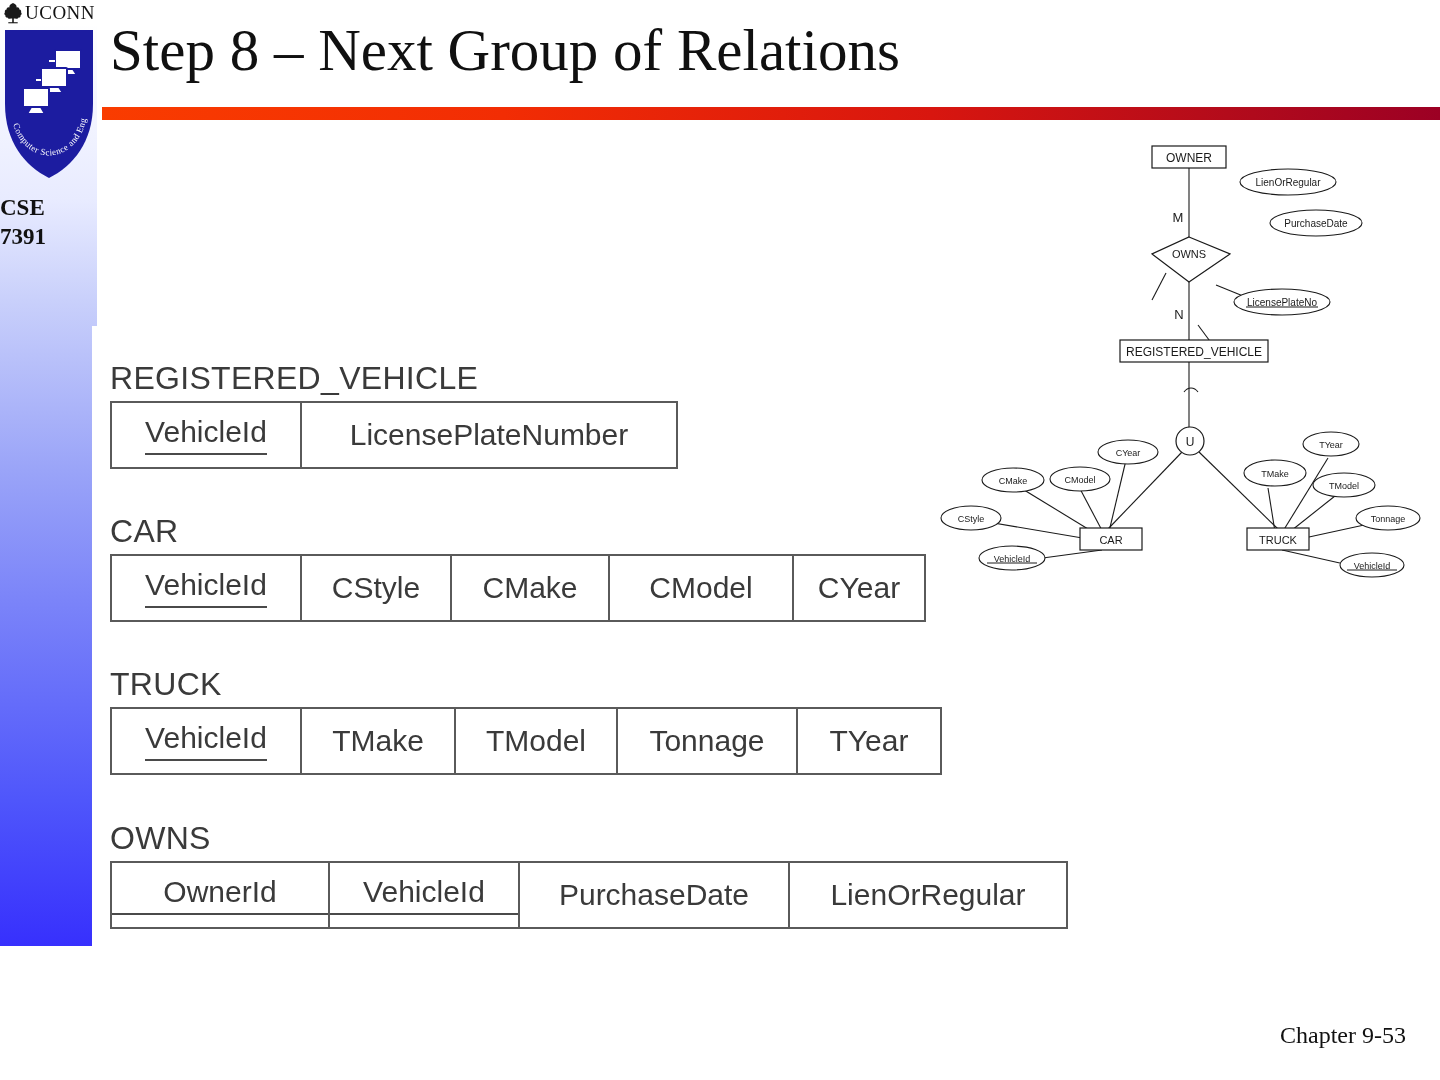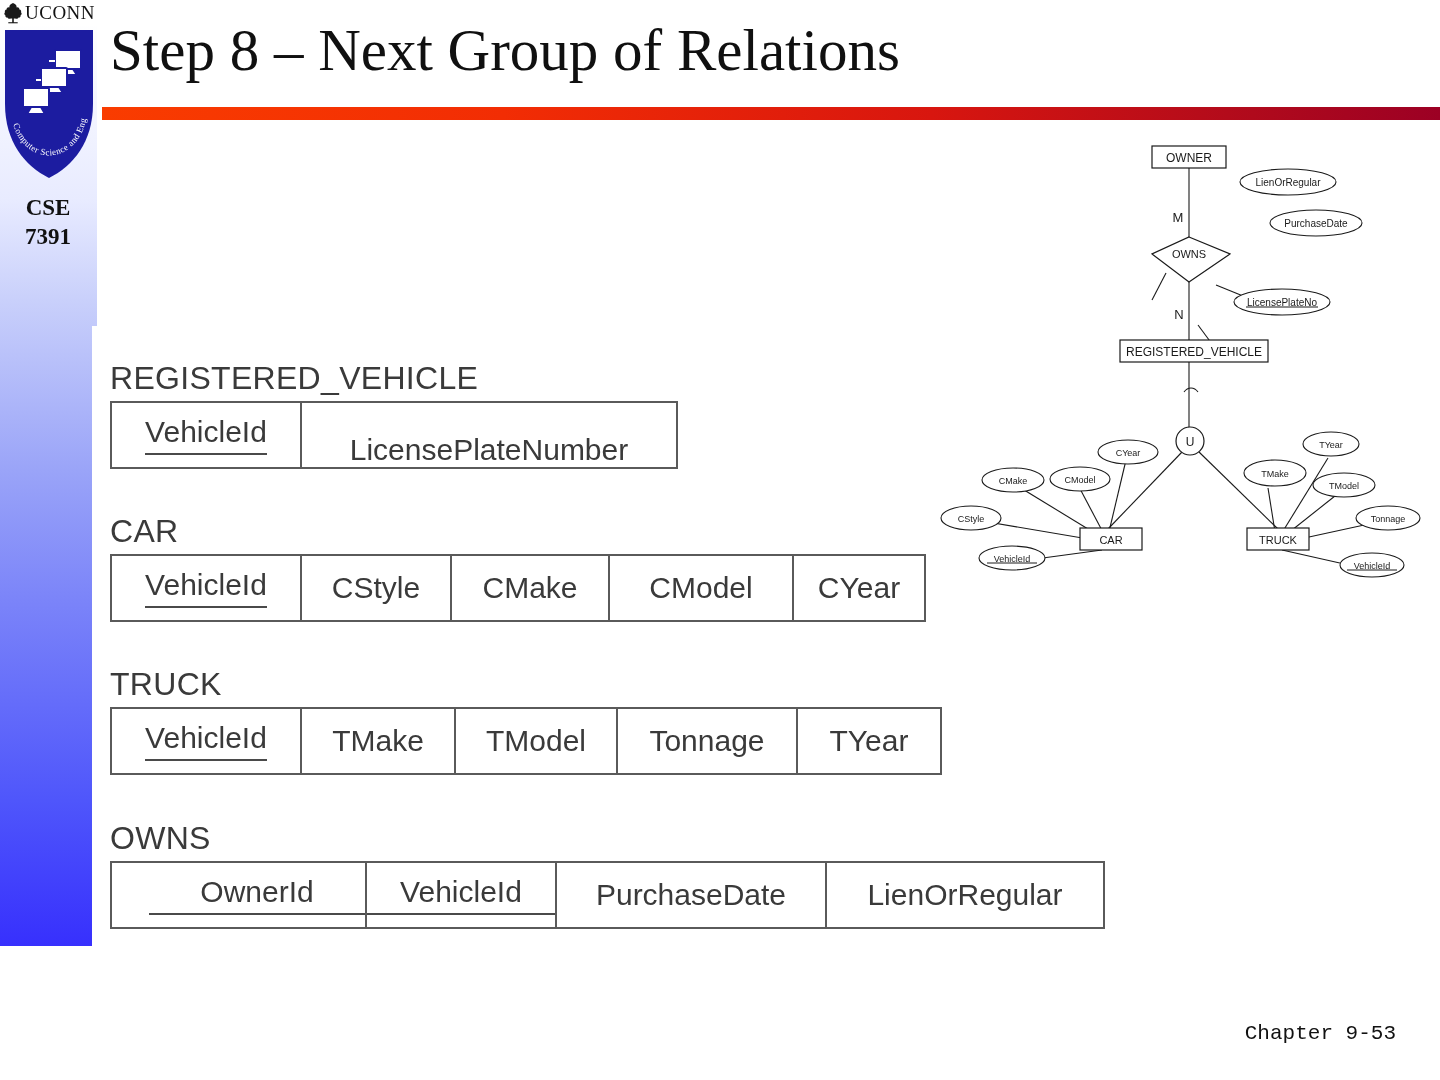--- a/index.html
+++ b/index.html
@@ -33,21 +33,21 @@
     display:flex;align-items:center;
   }
   #uconn-text{
     font-family:"Liberation Serif", serif;
     font-size:19px;color:#111;letter-spacing:.5px;margin-left:2px;text-align:right;
   }
   #uconn-crest{width:20px;height:22px;margin-left:3px;}
   
   #shield-wrap{position:absolute;left:3px;top:28px;width:92px;height:152px;}
   #cse-label{
-    position:absolute;left:0;top:193px;width:96px;text-align:center;
+    position:absolute;left:0;top:193px;width:96px;
     font-family:"Liberation Serif", serif;font-weight:bold;font-size:23px;
     color:#111;line-height:29px;
   }
   
   #title{
     position:absolute;left:110px;top:16px;width:1320px;
     font-family:"Liberation Serif", serif;
     font-size:59px;color:#101010;white-space:nowrap;
   }
   #rule{
@@ -75,22 +75,22 @@
     white-space:nowrap;
   }
   .rel-cell:first-child{border-left:none;}
   .rel-cell.pk > span{border-bottom:2px solid #4a4a4a;padding-bottom:4px;display:inline-block;}
   .rel-cell.pk-joined > span{border-bottom:2px solid #4a4a4a;padding-bottom:4px;display:inline-block;width:100%;text-align:center;}
   
   #er{position:absolute;left:930px;top:130px;width:510px;height:460px;text-align:right;}
   #er svg{display:block;}
   
   #footer{
-    position:absolute;right:44px;top:1022px;
-    font-family:Liberation Mono, monospace;font-size:21px;color:#111;
+    position:absolute;right:34px;top:1022px;
+    font-family:Liberation Serif, serif;font-size:24px;color:#111;
   }
 </style>
 </head>
 <body>
 
 <div id="sidebar">
   <div id="sidebar-lower-block"></div>
 
   <div id="uconn-bar">
     <svg id="uconn-crest" viewBox="0 0 20 22">
@@ -143,21 +143,21 @@
 
 <div id="content-panel"></div>
 
 <div id="relations-host">
     <div class="relation" style="left: 110px; top: 360px;">
       <div class="rel-name">REGISTERED_VEHICLE</div>
       <div class="rel-table">
         <div class="rel-cell pk" style="width: 188px;">
           <span>VehicleId</span>
         </div>
-        <div class="rel-cell" style="width: 374px; align-items: flex-end;">
+        <div class="rel-cell" style="width: 374px;">
           <span>LicensePlateNumber</span>
         </div>
       </div>
     </div>
     <div class="relation" style="left: 110px; top: 513px;">
       <div class="rel-name">CAR</div>
       <div class="rel-table">
         <div class="rel-cell pk" style="width: 188px;">
           <span>VehicleId</span>
         </div>
@@ -191,21 +191,21 @@
           <span>Tonnage</span>
         </div>
         <div class="rel-cell" style="width: 142px;">
           <span>TYear</span>
         </div>
       </div>
     </div>
     <div class="relation" style="left: 110px; top: 820px;">
       <div class="rel-name">OWNS</div>
       <div class="rel-table">
-        <div class="rel-cell pk-joined" style="width: 216px; padding-left: 37px;">
+        <div class="rel-cell pk-joined" style="width: 216px;">
           <span>OwnerId</span>
         </div>
         <div class="rel-cell pk-joined" style="width: 188px;">
           <span>VehicleId</span>
         </div>
         <div class="rel-cell" style="width: 268px;">
           <span>PurchaseDate</span>
         </div>
         <div class="rel-cell" style="width: 276px;">
           <span>LienOrRegular</span>

